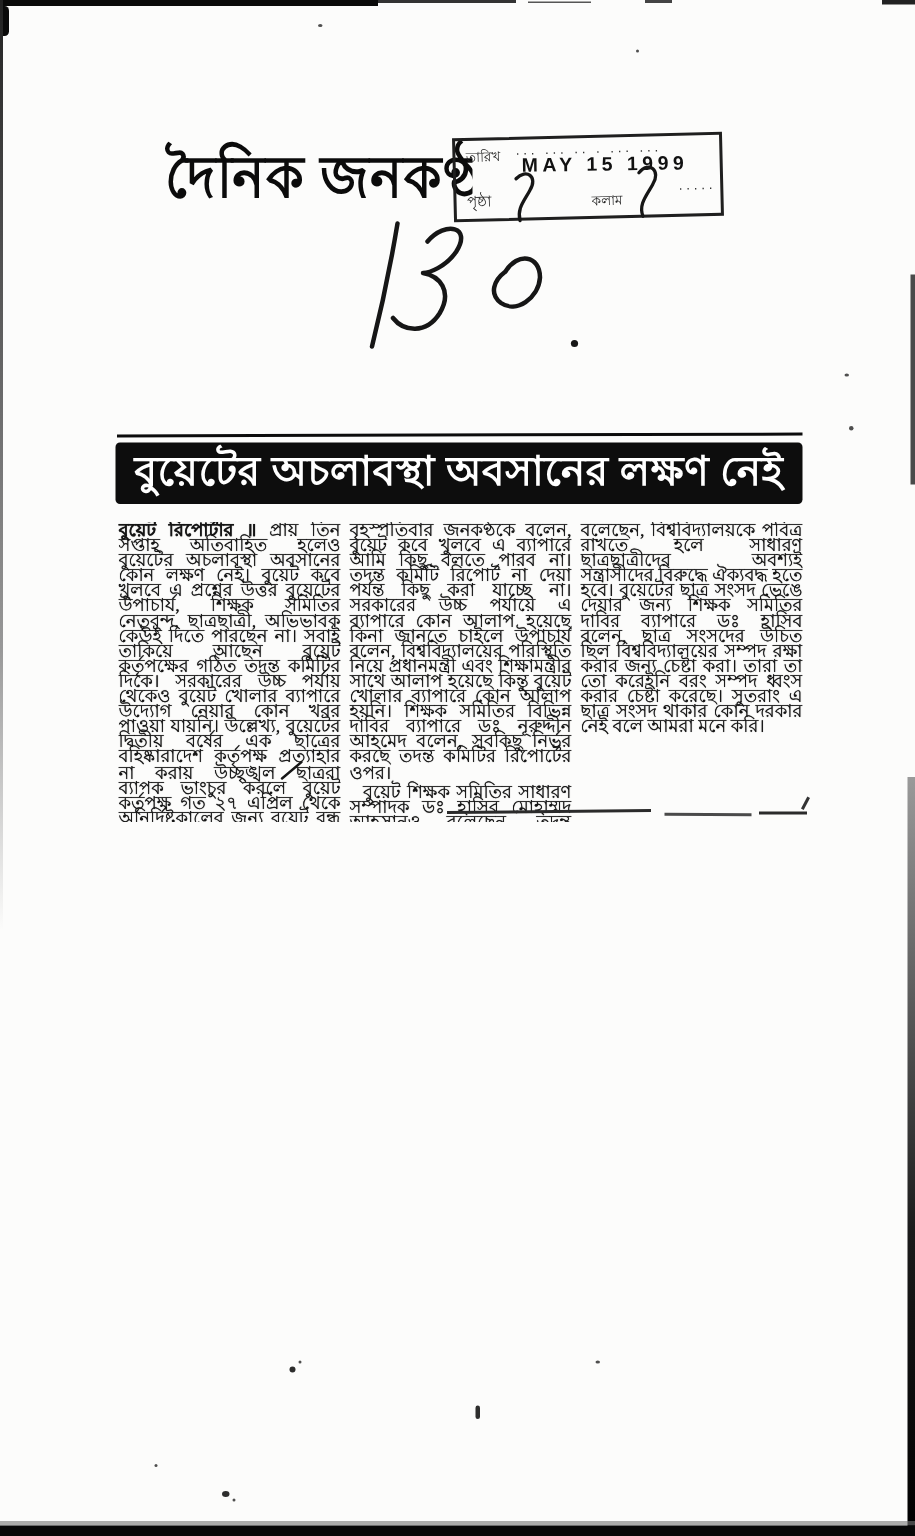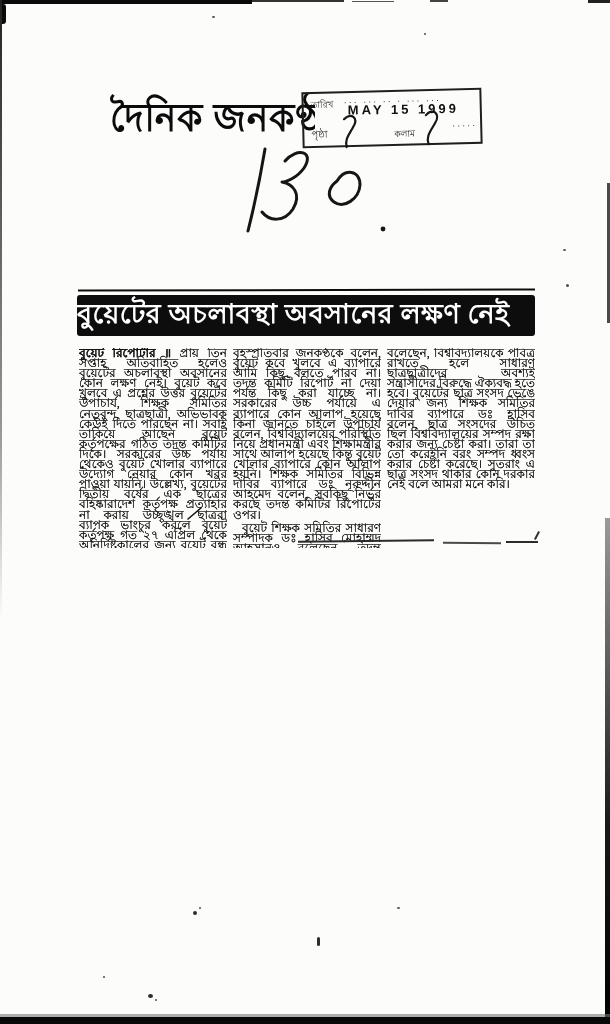--- a/index.html
+++ b/index.html
@@ -38,21 +38,21 @@
   }
   .hand{position:absolute;}
   .hand path{stroke:#161616;fill:none;stroke-linecap:round;stroke-linejoin:round;}
   
   .serial{position:absolute;left:231px;top:141px;width:164px;height:100px;}
   
   .headline-rule{position:absolute;left:78px;top:289px;width:457px;height:2px;background:#0c0c0c;transform:rotate(-.15deg);}
   .headline-bar{
     position:absolute;left:77px;top:295px;width:458px;height:41px;
     background:#0d0d0d;border-radius:3px;
-    display:flex;align-items:center;overflow:hidden;
+    display:flex;align-items:center;justify-content:center;overflow:hidden;
   }
   .headline-text{
     color:#fff;font-size:27px;font-weight:bold;white-space:nowrap;letter-spacing:.5px;
   }
   
   .article{
     position:absolute;left:79px;top:348px;width:458px;height:200px;
     display:flex;gap:6px;overflow:hidden;
   }
   .col{width:148px;height:200px;overflow:hidden;

